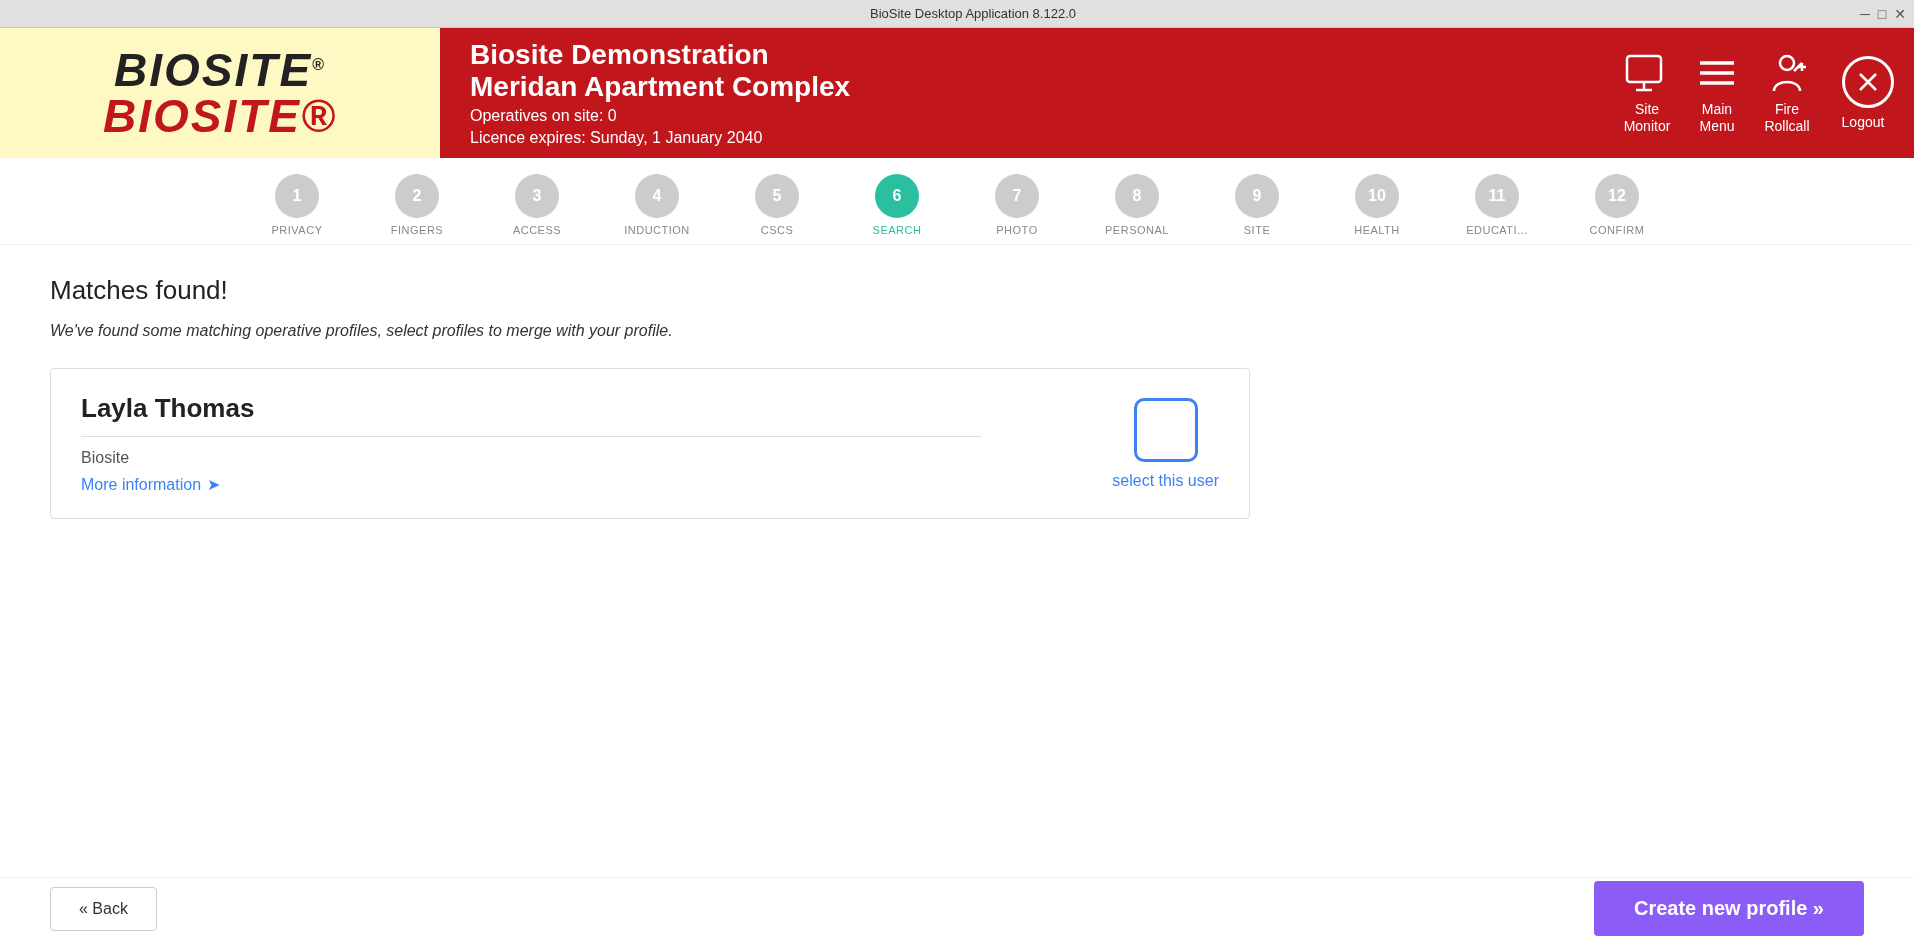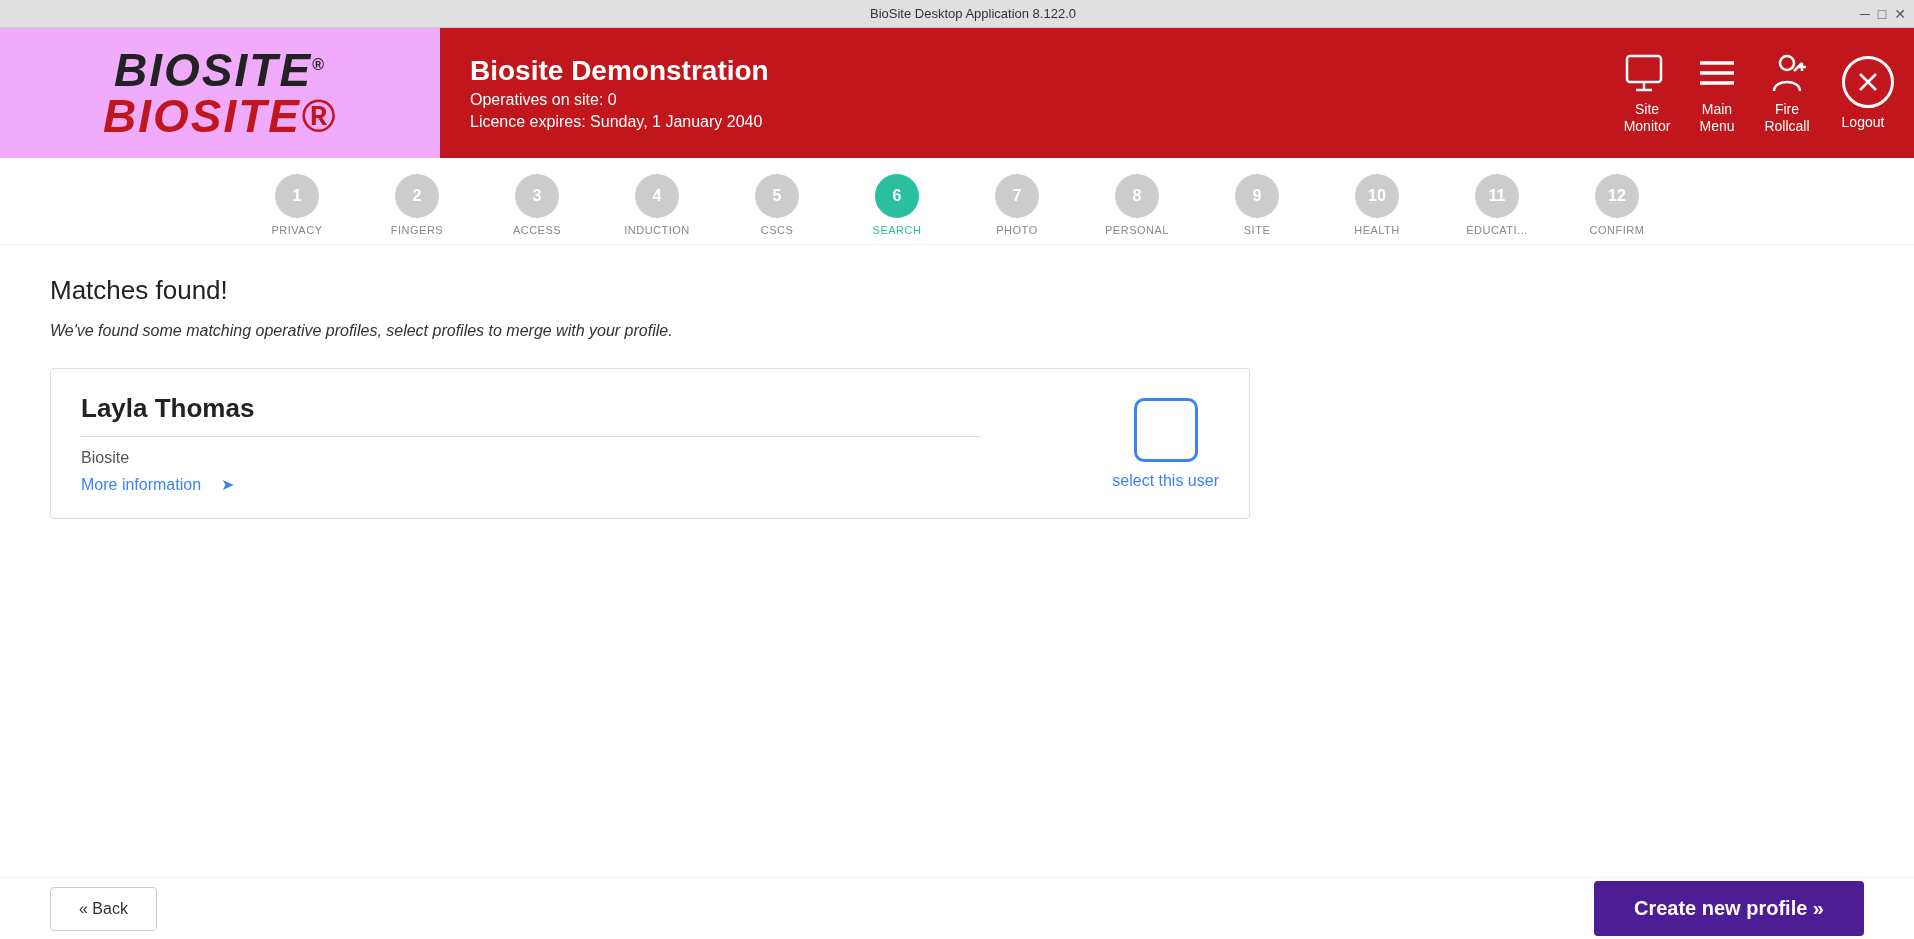--- a/index.html
+++ b/index.html
@@ -42,21 +42,21 @@
 
     
     .header {
       background: #c0161c;
       display: flex;
       align-items: center;
       height: 130px;
       flex-shrink: 0;
     }
     .logo-area {
-      background: #f0abfc;
+      background: #fef9c3;
       width: 440px;
       height: 130px;
       display: flex;
       flex-direction: column;
       align-items: center;
       justify-content: center;
       padding: 10px 20px;
       flex-shrink: 0;
     }
     .logo-text {
@@ -229,21 +229,21 @@
       font-size: 16px;
       color: #555;
       margin-bottom: 8px;
     }
     .more-info-link {
       color: #3b82f6;
       font-size: 16px;
       cursor: pointer;
       display: flex;
       align-items: center;
-      gap: 20px;
+      gap: 6px;
       text-decoration: none;
     }
     .profile-card-right {
       display: flex;
       flex-direction: column;
       align-items: center;
       gap: 10px;
     }
     .select-checkbox {
       width: 64px;
@@ -272,21 +272,21 @@
     .back-btn {
       border: 1px solid #ccc;
       background: white;
       padding: 12px 28px;
       font-size: 16px;
       cursor: pointer;
       border-radius: 4px;
       color: #333;
     }
     .create-profile-btn {
-      background: #4c1d95;
+      background: #8b5cf6;
       color: white;
       border: none;
       padding: 16px 40px;
       font-size: 20px;
       cursor: pointer;
       border-radius: 4px;
       font-weight: bold;
       margin-left: 48px;
     }
 
@@ -309,20 +309,21 @@
 
 <div class="header">
   <div class="logo-area">
     <div class="logo-text">
       BIOSITE<span class="reg">®</span>
     </div>
     <div class="logo-bottom">BIOSITE<span class="reg" style="color:#c0161c">®</span></div>
   </div>
   <div class="header-info">
     <h2>Biosite Demonstration</h2>
+    <h2>Meridan Apartment Complex</h2>
     <p>Operatives on site: 0</p>
     <p>Licence expires: Sunday, 1 January 2040</p>
   </div>
   <div class="header-actions">
 
     <div class="header-action-btn">
       <div class="icon-box">
         <svg width="46" height="40" viewBox="0 0 46 40">
           <rect x="3" y="3" width="34" height="26" rx="3" stroke="white" stroke-width="2.5" fill="none"></rect>
           <line x1="20" y1="29" x2="20" y2="37" stroke="white" stroke-width="2.5"></line>

